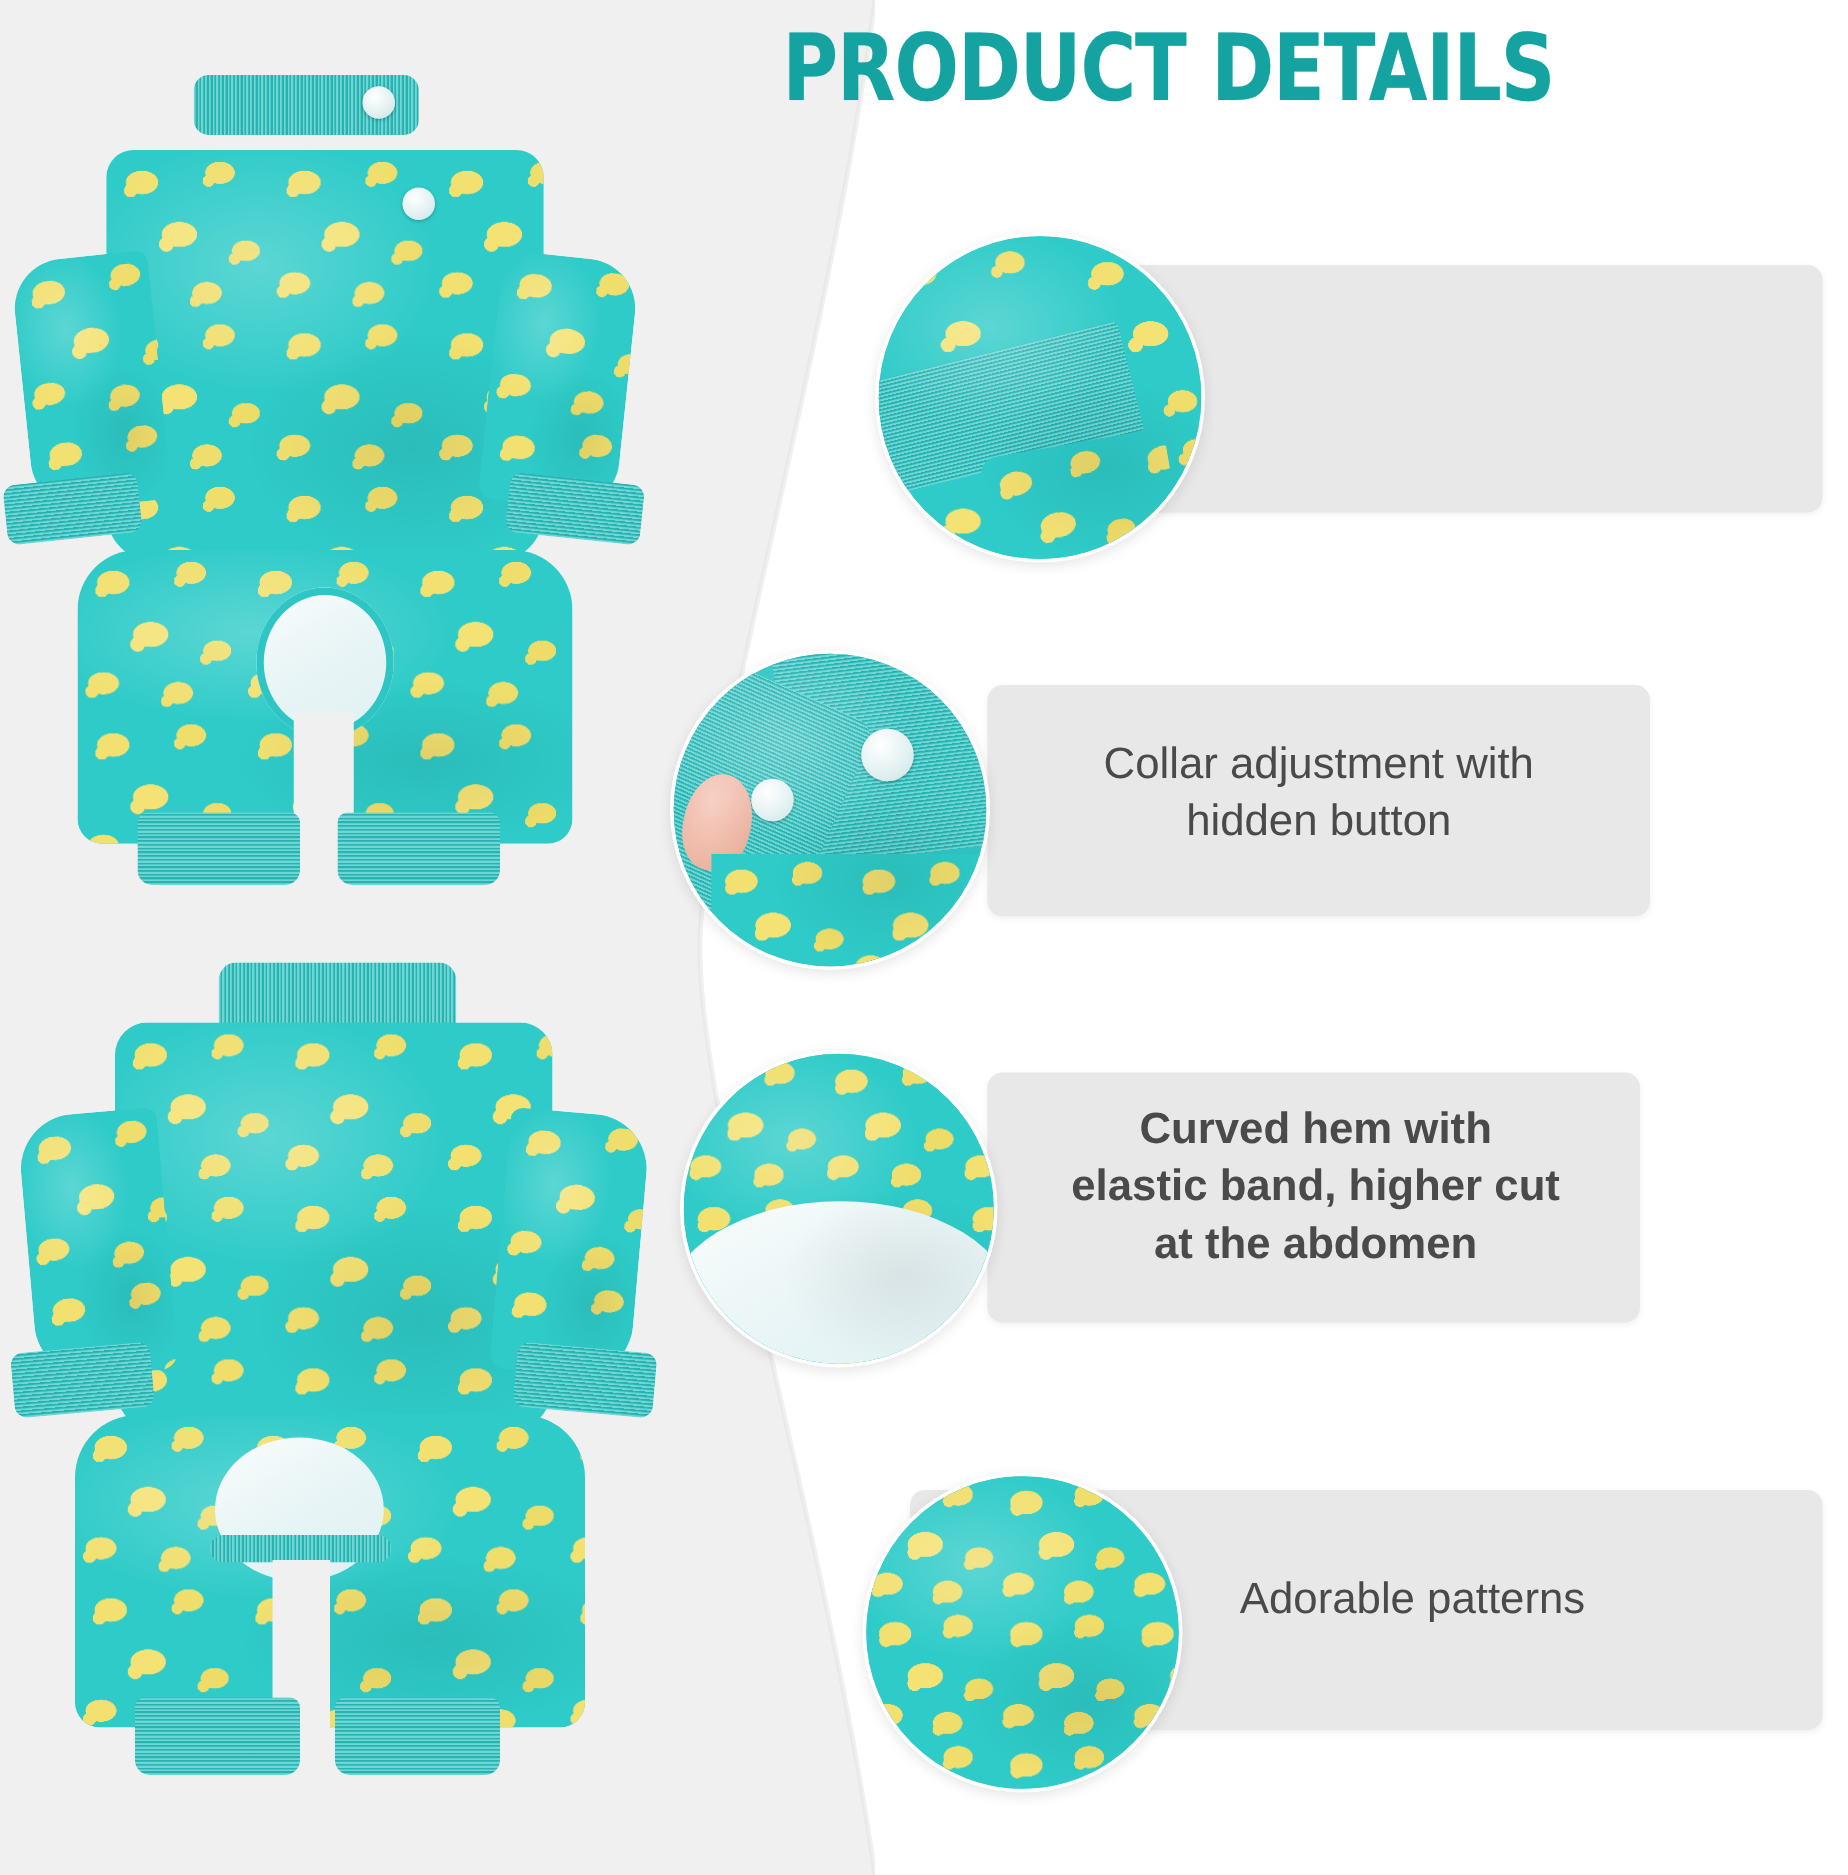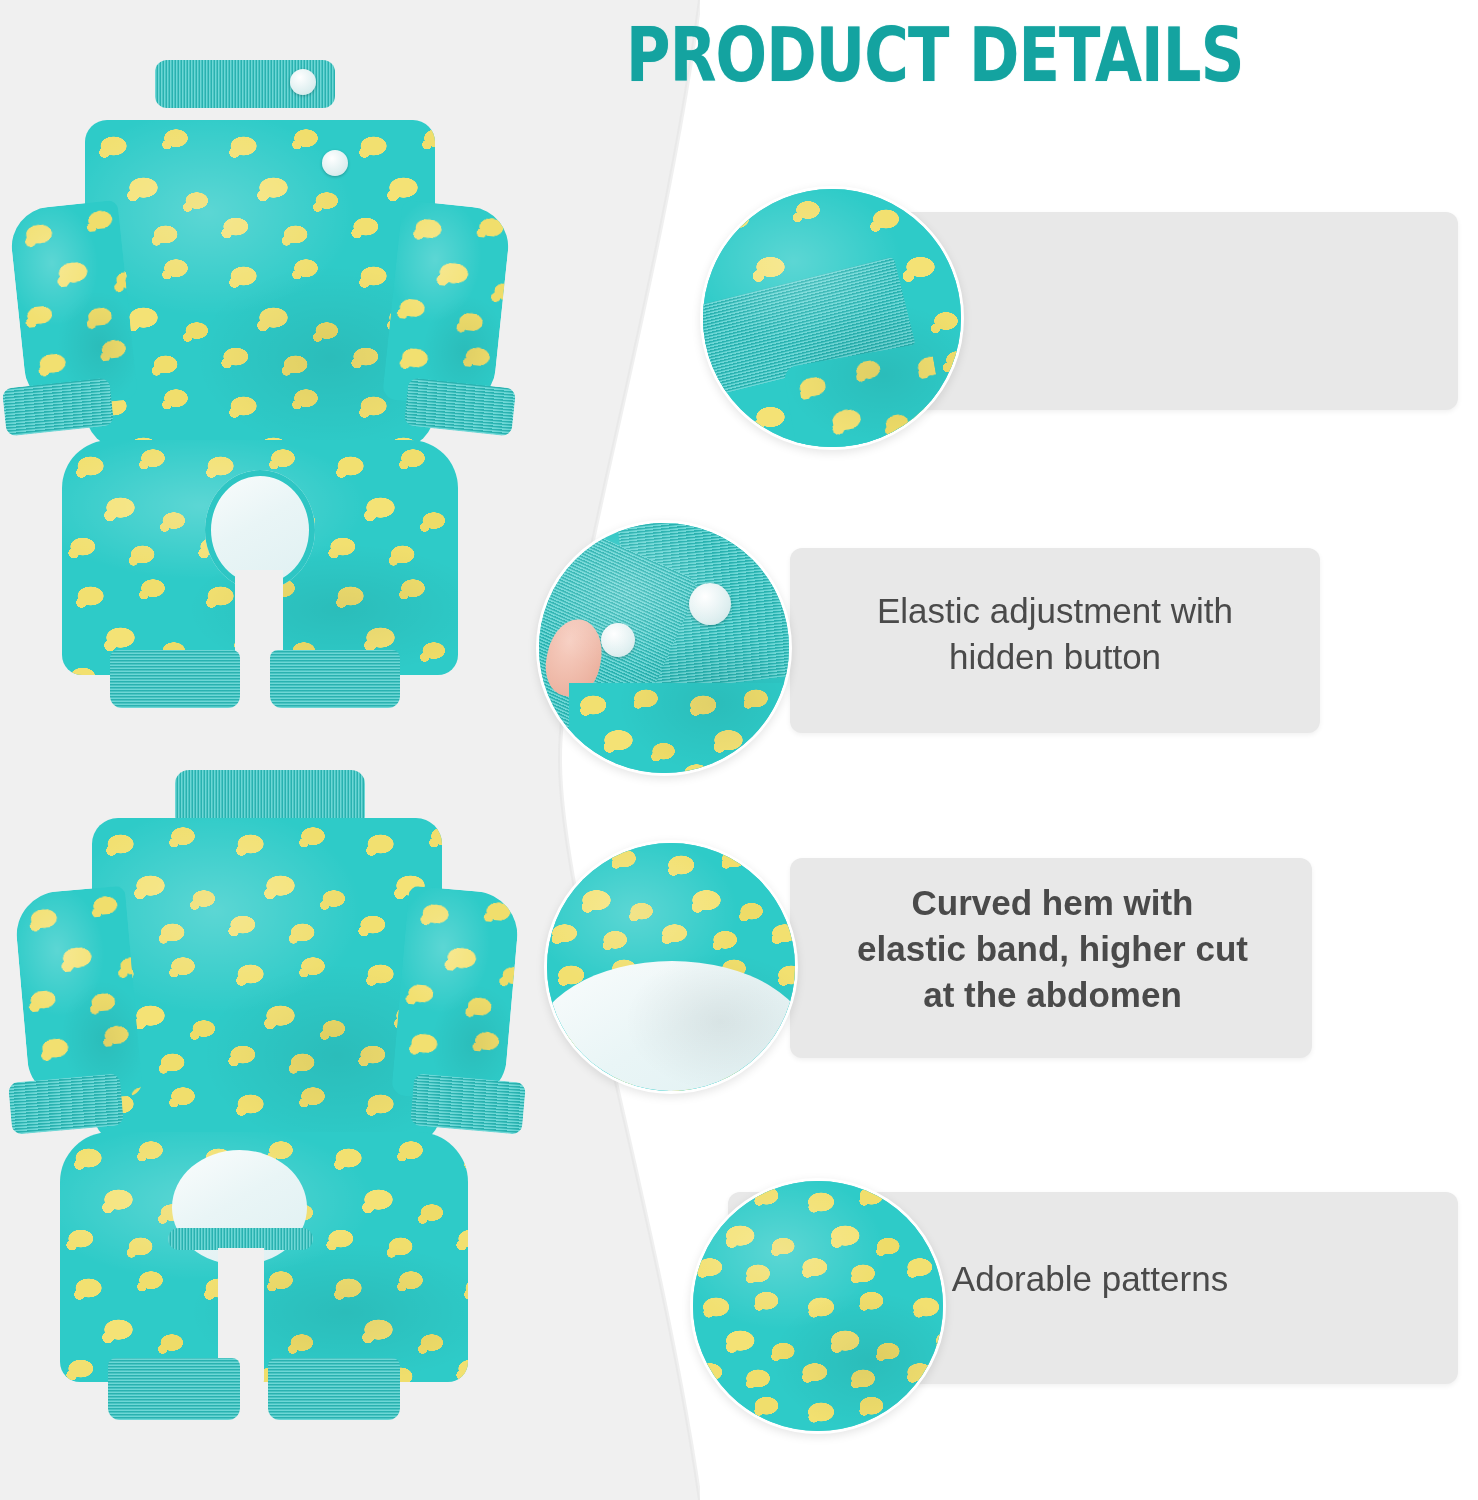--- a/index.html
+++ b/index.html
@@ -213,21 +213,21 @@
   <div class="circle" style="left:700px;top:186px;width:258px;height:258px;">
     <div class="duckfab" style="background-size:150px 150px;"></div>
     <div class="piece ribbed-h" style="left:-10px;top:92px;width:215px;height:92px;transform:rotate(-14deg);border-radius:6px;"></div>
     <div class="piece" style="left:88px;top:165px;width:150px;height:110px;transform:rotate(-10deg);border-radius:14px;">
       <div class="duckfab" style="background-size:120px 120px;"></div>
     </div>
     <div class="sheen"></div>
   </div>
 
   <div class="bar" style="left:790px;top:548px;width:530px;height:185px;"></div>
-  <div class="bar-text" style="left:805px;top:588px;width:500px;">Elastic adjustment with
+  <div class="bar-text" style="left:805px;top:588px;width:500px;">Collar adjustment with
 hidden button</div>
 
   <div class="circle" style="left:536px;top:520px;width:250px;height:250px;background:#2ec6c4;">
     <div class="piece ribbed-h" style="left:88px;top:-10px;width:200px;height:170px;transform:rotate(-7deg);"></div>
     <div class="piece ribbed-h" style="left:-20px;top:20px;width:150px;height:190px;transform:rotate(24deg);border-radius:16px;"></div>
     <div class="snap" style="left:150px;top:60px;width:42px;height:42px;"></div>
     <div class="snap" style="left:62px;top:100px;width:34px;height:34px;"></div>
     <div class="finger" style="left:8px;top:96px;width:54px;height:78px;transform:rotate(12deg);"></div>
     <div class="piece" style="left:30px;top:160px;width:230px;height:100px;">
       <div class="duckfab" style="background-size:110px 110px;"></div>
@@ -240,20 +240,20 @@
 elastic band, higher cut
 at the abdomen</div>
 
   <div class="circle" style="left:544px;top:840px;width:248px;height:248px;">
     <div class="duckfab" style="background-size:110px 110px;"></div>
     <div class="piece pale" style="left:-14px;top:118px;width:278px;height:170px;border-radius:50% 50% 0 0;"></div>
     <div class="sheen"></div>
   </div>
 
   <div class="bar" style="left:728px;top:1192px;width:730px;height:192px;"></div>
-  <div class="bar-text" style="left:840px;top:1256px;width:500px;">Adorable patterns</div>
+  <div class="bar-text" style="left:880px;top:1256px;width:500px;">Adorable patterns</div>
 
   <div class="circle" style="left:690px;top:1178px;width:250px;height:250px;">
     <div class="duckfab" style="background-size:105px 105px;"></div>
     <div class="sheen"></div>
   </div>
 
 </div>
 
 </body></html>

